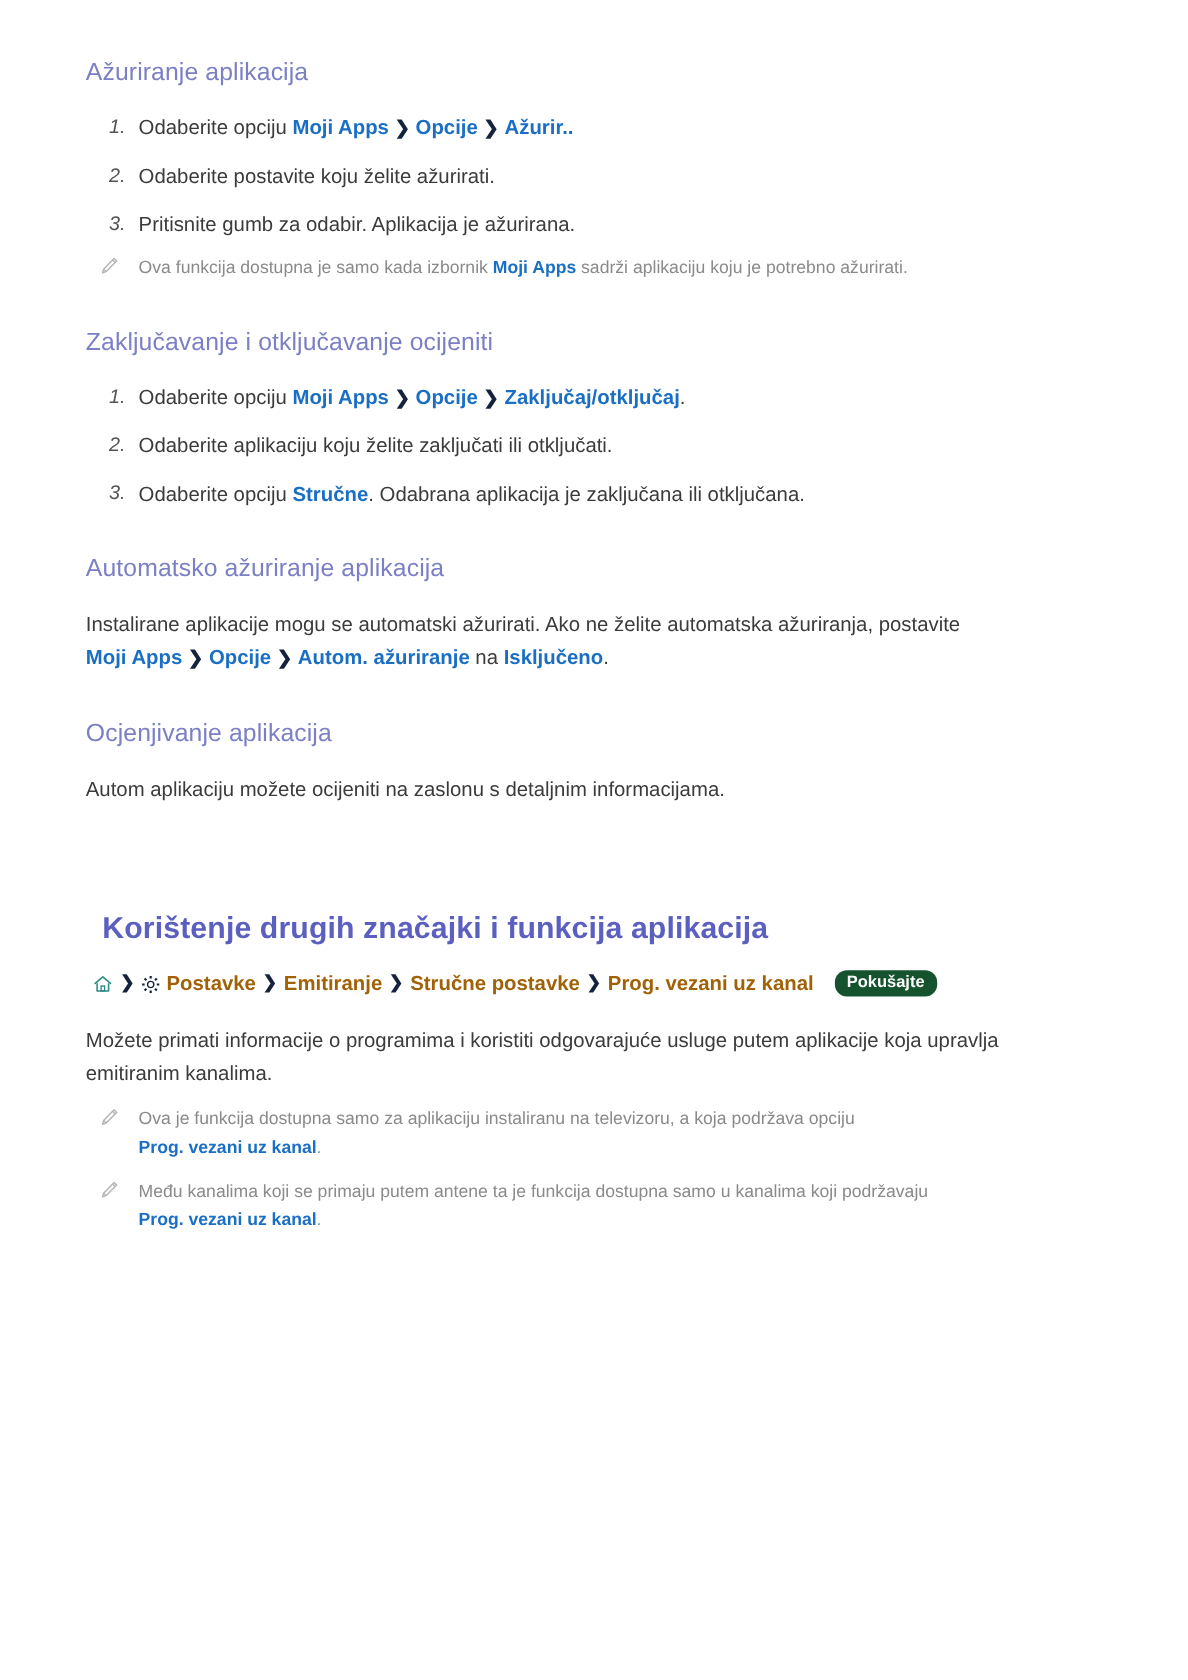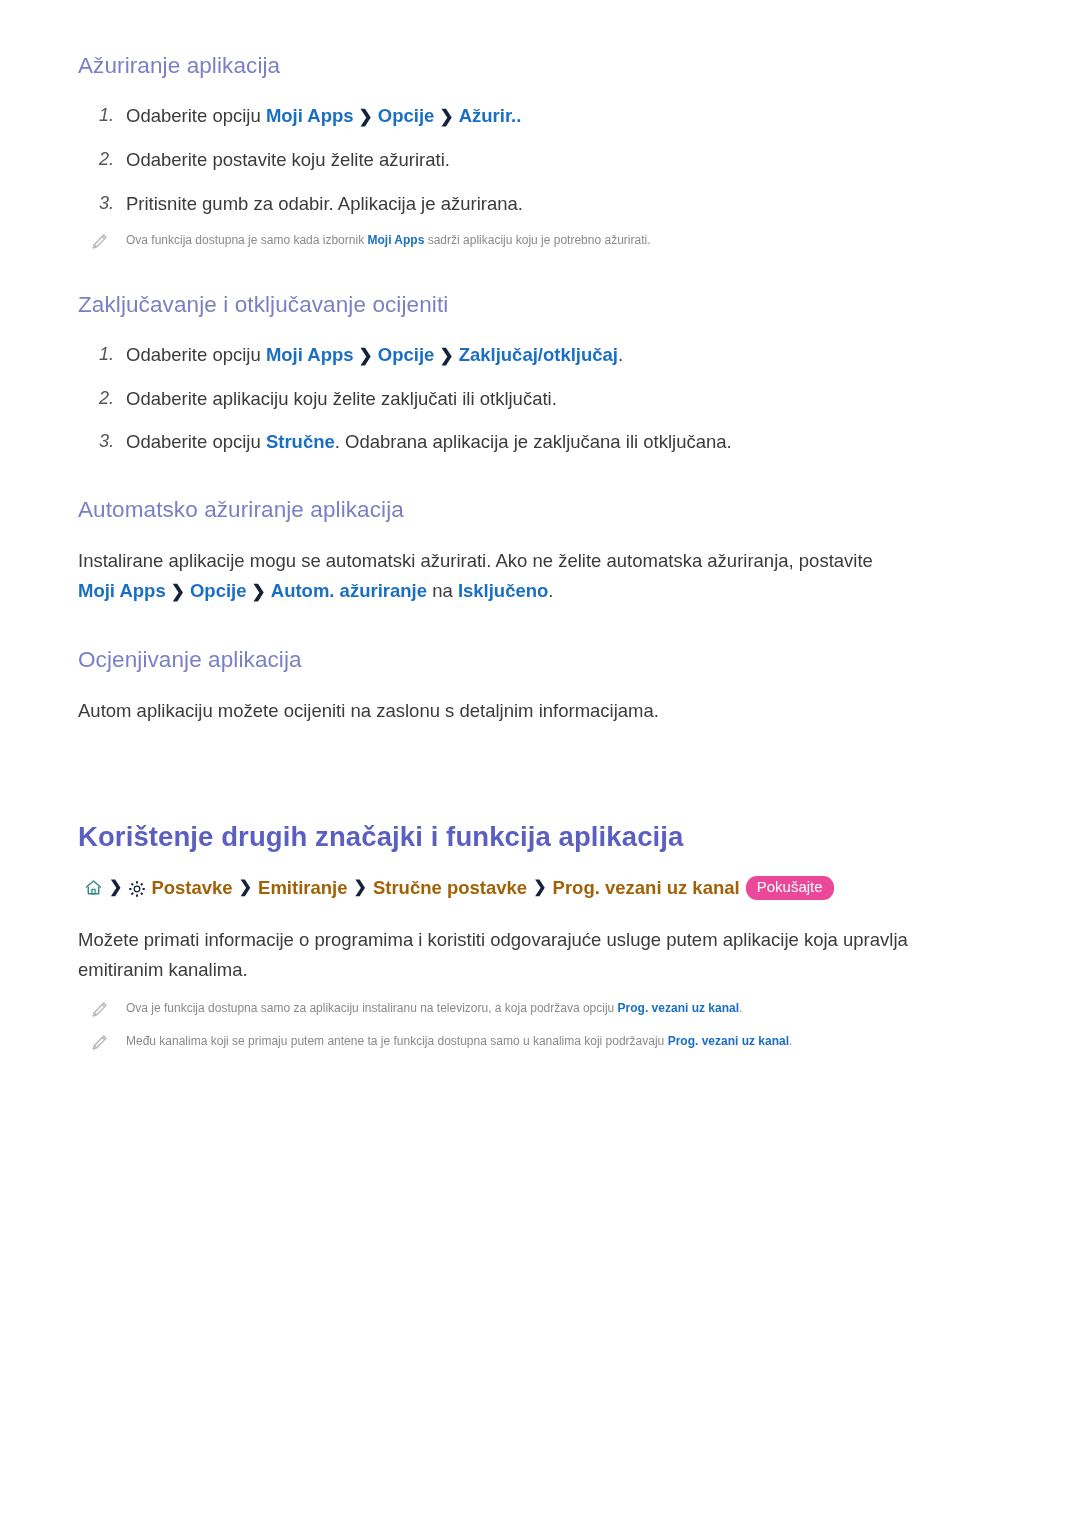--- a/index.html
+++ b/index.html
@@ -29,21 +29,21 @@
     font-weight: 400;
     color: #7b7fc4;
     margin: 0 0 22px 0;
     letter-spacing: .1px;
     line-height: 1.25;
   }
   h1.main-heading {
     font-size: 27.5px;
     font-weight: 700;
     color: #5b5fc0;
-    margin: 0 0 20px 0;
+    margin: 0 0 20px 15px;
     line-height: 1.25;
     letter-spacing: .1px;
   }
 
   
   ol.steps {
     list-style: none;
     margin: 0;
     padding: 0;
   }
@@ -87,21 +87,21 @@
     font-size: 17px;
     padding: 0 5px;
     display: inline-block;
   }
 
   
   .note {
     position: relative;
     padding-left: 48px;
     margin: 14px 0 0 0;
-    font-size: 12px;
+    font-size: 16px;
     line-height: 1.62;
     color: #8a8a8a;
   }
   .note .note-icon {
     position: absolute;
     left: 12px;
     top: 2px;
     width: 18px;
     height: 18px;
     display: block;
@@ -124,27 +124,27 @@
     white-space: nowrap;
   }
   .breadcrumb .chev {
     padding: 0 6px;
     font-size: 16px;
   }
   .home-icon { display: inline-block; width: 19px; height: 19px; }
   .gear-icon { display: inline-block; width: 18px; height: 18px; margin-right: 5px; }
   .try-pill {
     display: inline-block;
-    background: #ec4899;
+    background: #14532d;
     color: #ffffff;
     font-size: 15px;
-    font-weight: 400;
+    font-weight: 700;
     border-radius: 11px;
     padding: 2px 11px 3px 11px;
-    margin-left: 6px;
+    margin-left: 19px;
     line-height: 1.25;
     white-space: nowrap;
   }
 
   
   .block { margin-bottom: 40px; }
   .gap-big { height: 54px; }
 </style>
 </head>
 <body>

